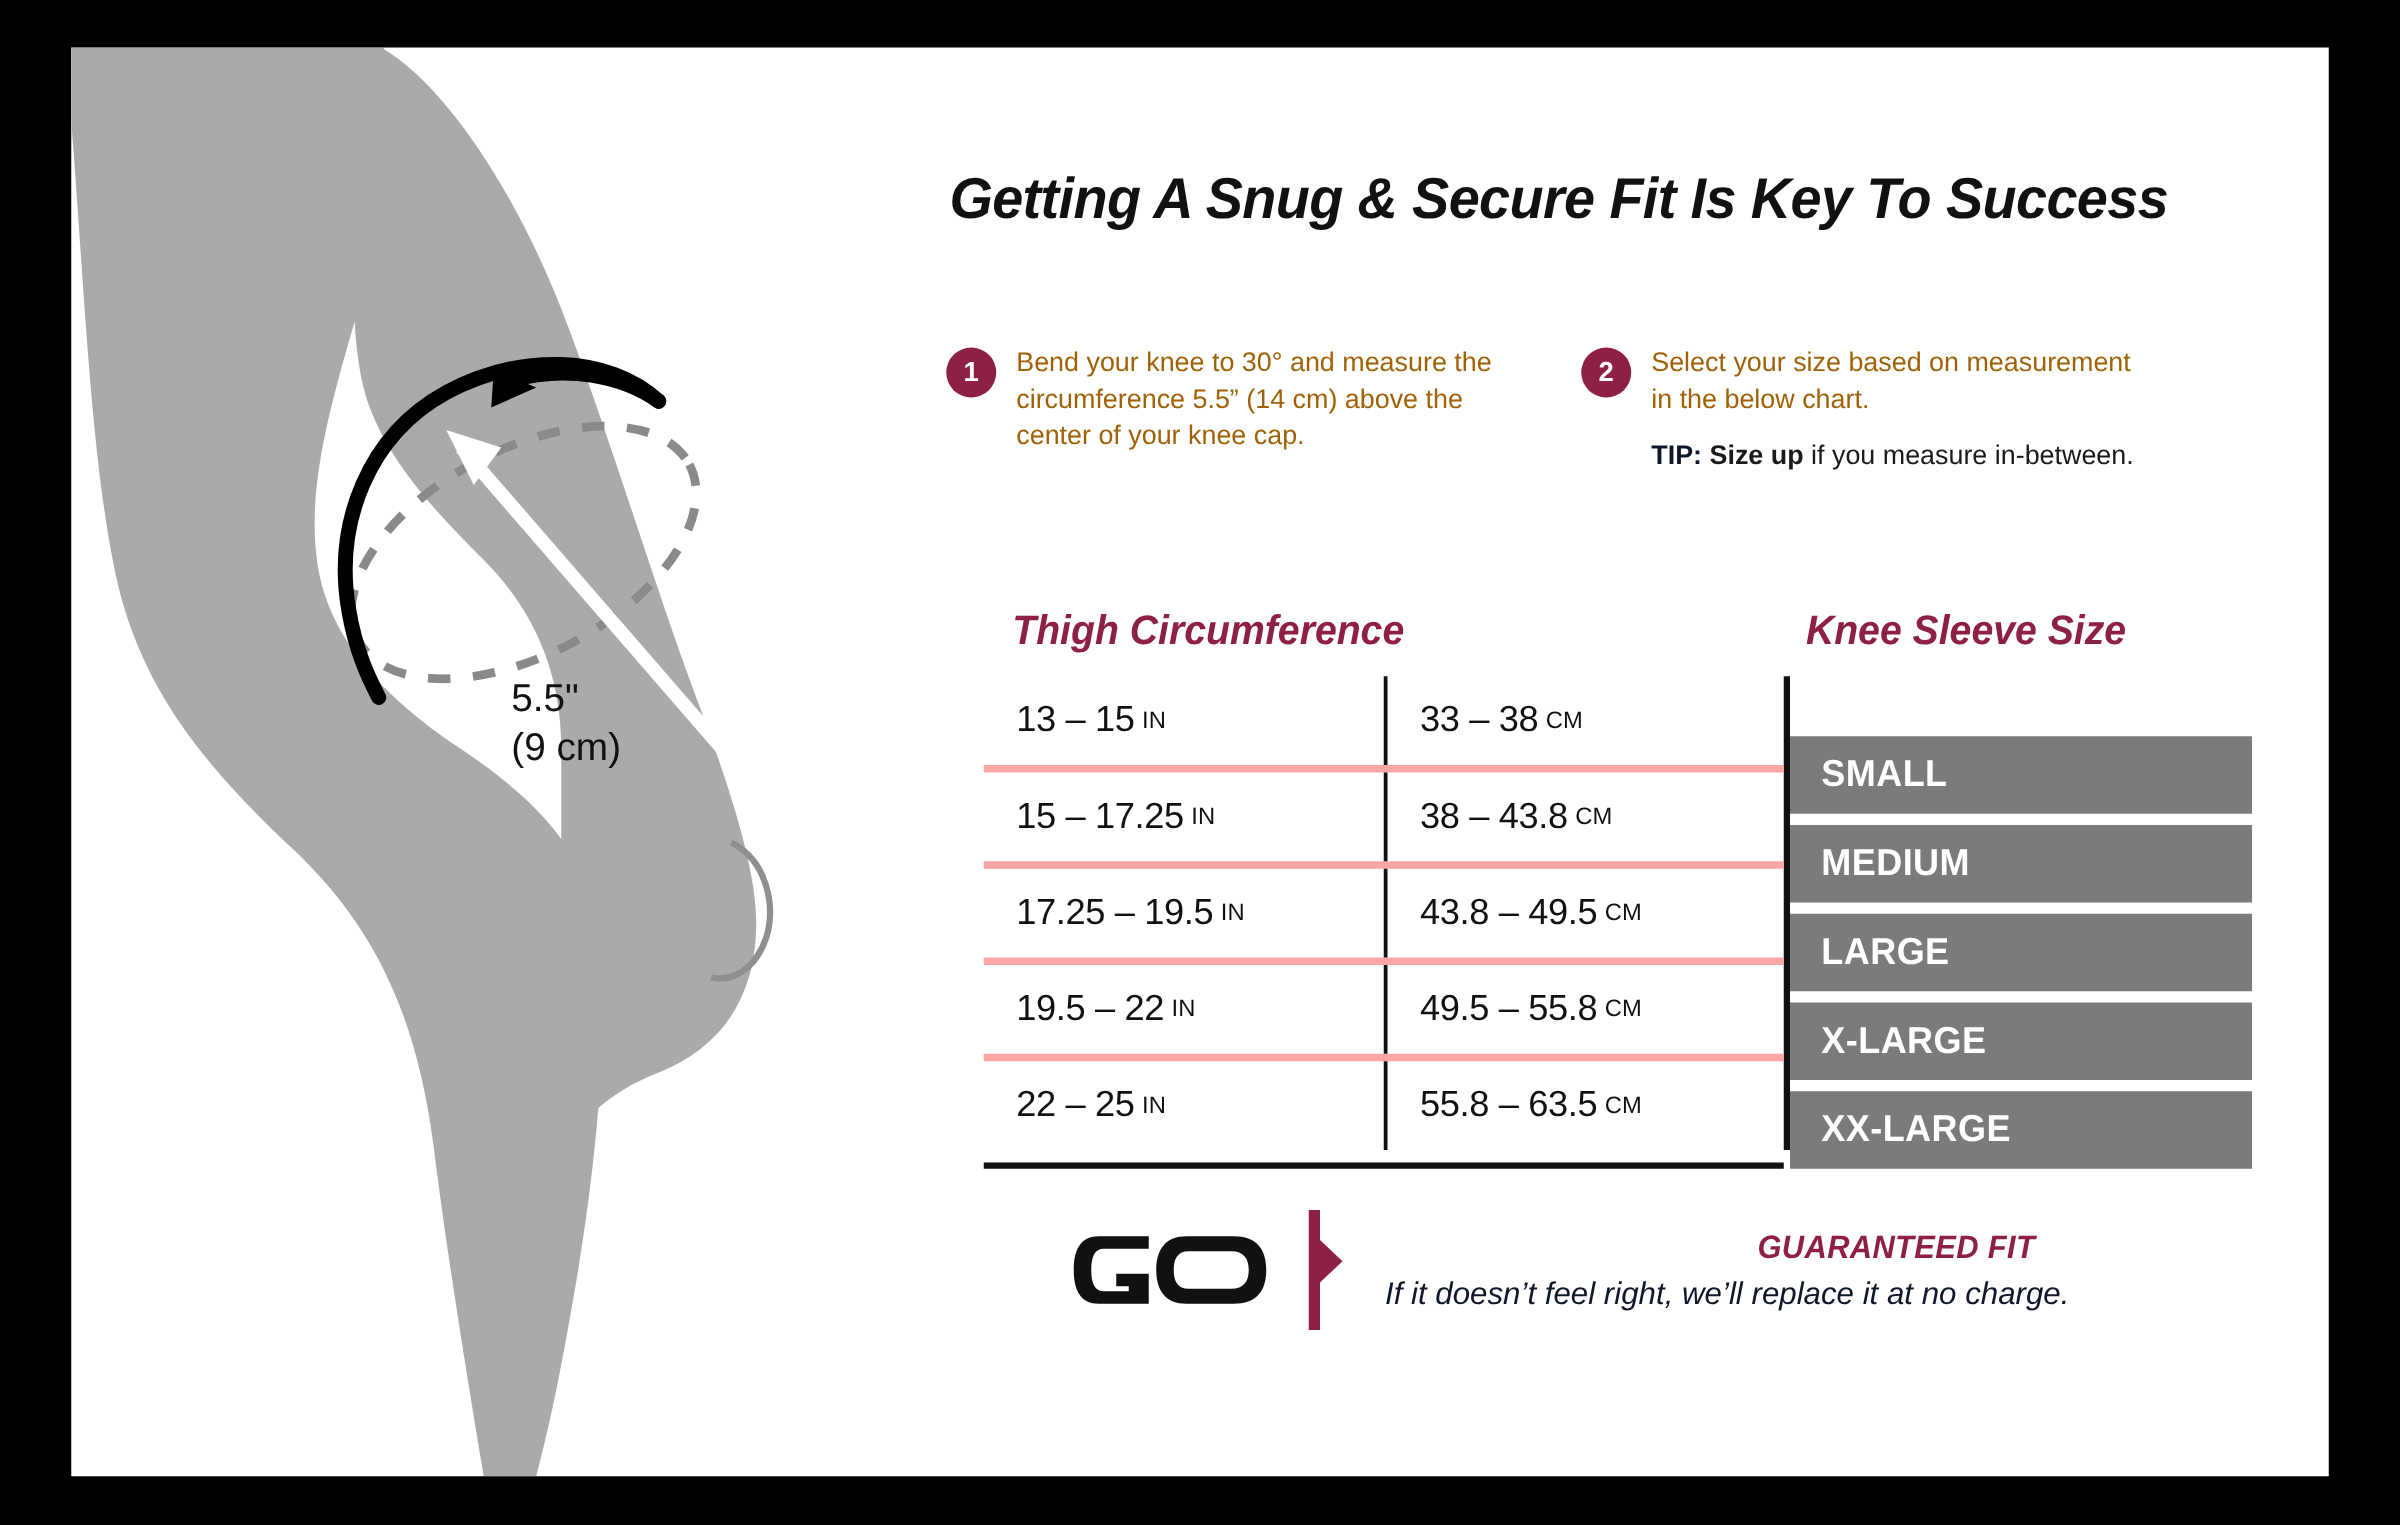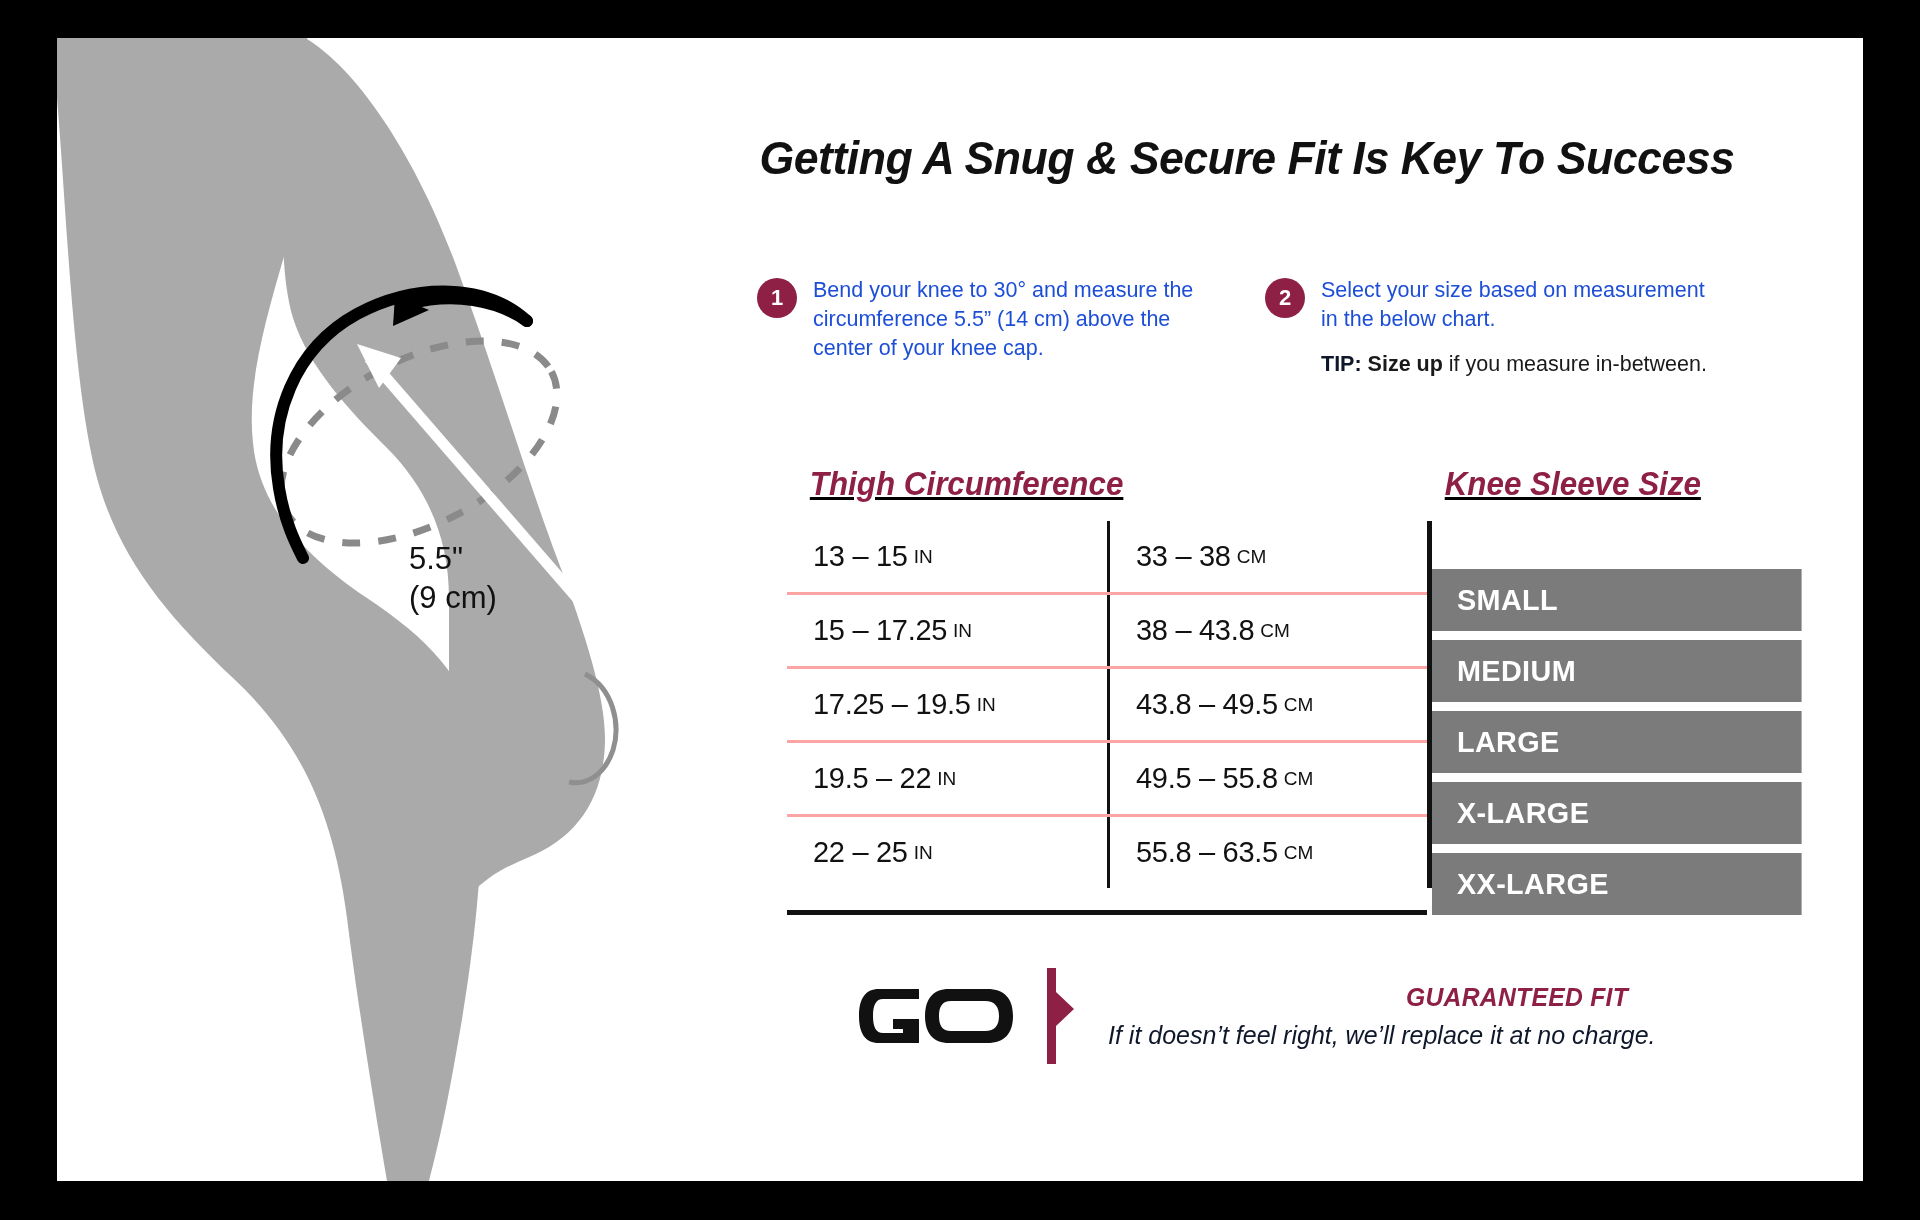--- a/index.html
+++ b/index.html
@@ -72,41 +72,40 @@
     font-size: 22px;
     font-weight: bold;
     display: flex;
     align-items: center;
     justify-content: center;
     margin-top: 2px;
   }
   .step-text {
     font-size: 21.5px;
     line-height: 1.35;
-    color: #1d4ed8;
+    color: #a16207;
   }
   .tip-line {
     margin-top: 16px;
     font-size: 21.5px;
     line-height: 1.35;
     color: #1a1a1a;
   }
   .tip-label {
     color: #0f172a;
     font-weight: bold;
   }
   .tip-strong { font-weight: bold; }
 
   
   .chart {
     position: absolute;
     left: 730px;
-    top: 427px;
+    top: 447px;
     width: 1030px;
-    text-decoration: underline;
   }
   .chart-headers {
     display: flex;
     align-items: flex-end;
   }
   .chart-title {
     font-style: italic;
     font-weight: bold;
     font-size: 33px;
     color: #8e1f45;
@@ -120,21 +119,21 @@
   .table-left {
     position: absolute;
     left: 0;
     top: 56px;
     width: 640px;
     border-right: 5px solid #111111;
   }
   .tl-row {
     display: flex;
     height: 71px;
-    border-bottom: 3px solid #fca5a5;
+    border-bottom: 6px solid #fca5a5;
   }
   .tl-row.subhead {
     height: 45px;
     border-bottom: 3px solid #111111;
   }
   .tl-row:last-child { border-bottom: none; }
   .tl-cell {
     width: 50%;
     display: flex;
     align-items: center;

